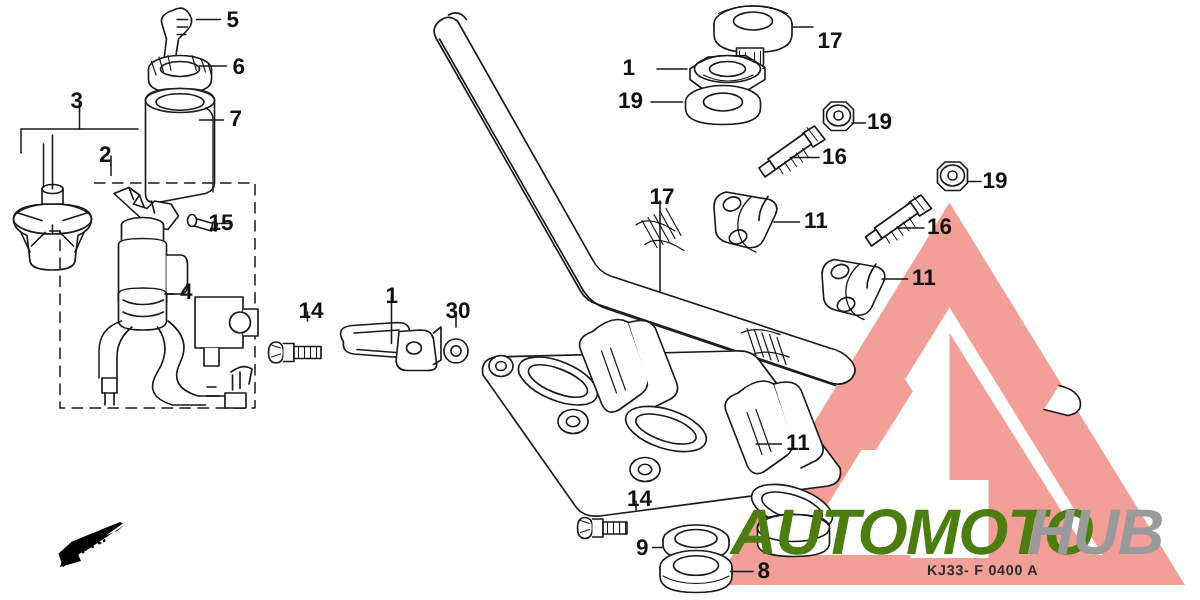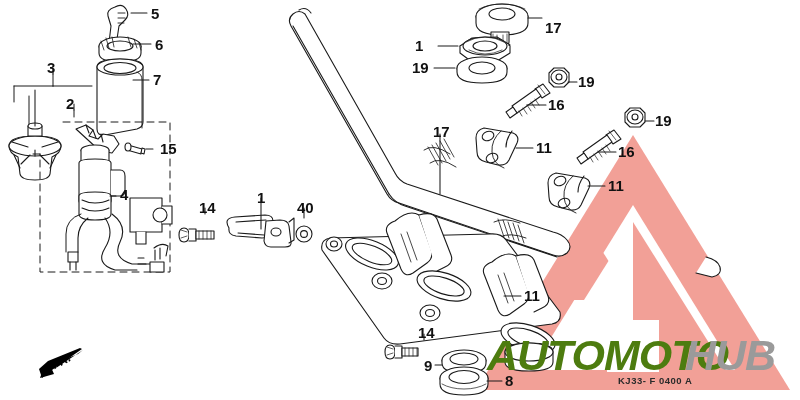--- a/index.html
+++ b/index.html
@@ -298,25 +298,25 @@
   </svg>
 
   <div class="wmtxt" style="left:487px;top:331px;font-size:43px;color:#4d7c0f;letter-spacing:-1px;">AUTOMOTO</div>
   <div class="wmtxt" style="left:685px;top:331px;font-size:43px;color:#9a9a9a;letter-spacing:-1px;">HUB</div>
 
   <div class="lbl num" style="left:151px;top:6px">5</div>
   <div class="lbl num" style="left:155px;top:37px">6</div>
   <div class="lbl num" style="left:153px;top:72px">7</div>
   <div class="lbl num" style="left:47px;top:60px">3</div>
   <div class="lbl num" style="left:66px;top:96px">2</div>
-  <div class="lbl num" style="left:160px;top:141px">15</div>
+  <div class="lbl num" style="left:139px;top:141px">15</div>
   <div class="lbl num" style="left:120px;top:187px">4</div>
   <div class="lbl num" style="left:199px;top:200px">14</div>
   <div class="lbl num" style="left:257px;top:190px">1</div>
-  <div class="lbl num" style="left:297px;top:200px">40</div>
+  <div class="lbl num" style="left:297px;top:200px">30</div>
   <div class="lbl num" style="left:433px;top:124px">17</div>
   <div class="lbl num" style="left:545px;top:20px">17</div>
   <div class="lbl num" style="left:415px;top:38px">1</div>
   <div class="lbl num" style="left:412px;top:60px">19</div>
   <div class="lbl num" style="left:578px;top:74px">19</div>
   <div class="lbl num" style="left:548px;top:97px">16</div>
   <div class="lbl num" style="left:536px;top:140px">11</div>
   <div class="lbl num" style="left:655px;top:113px">19</div>
   <div class="lbl num" style="left:618px;top:144px">16</div>
   <div class="lbl num" style="left:608px;top:178px">11</div>

